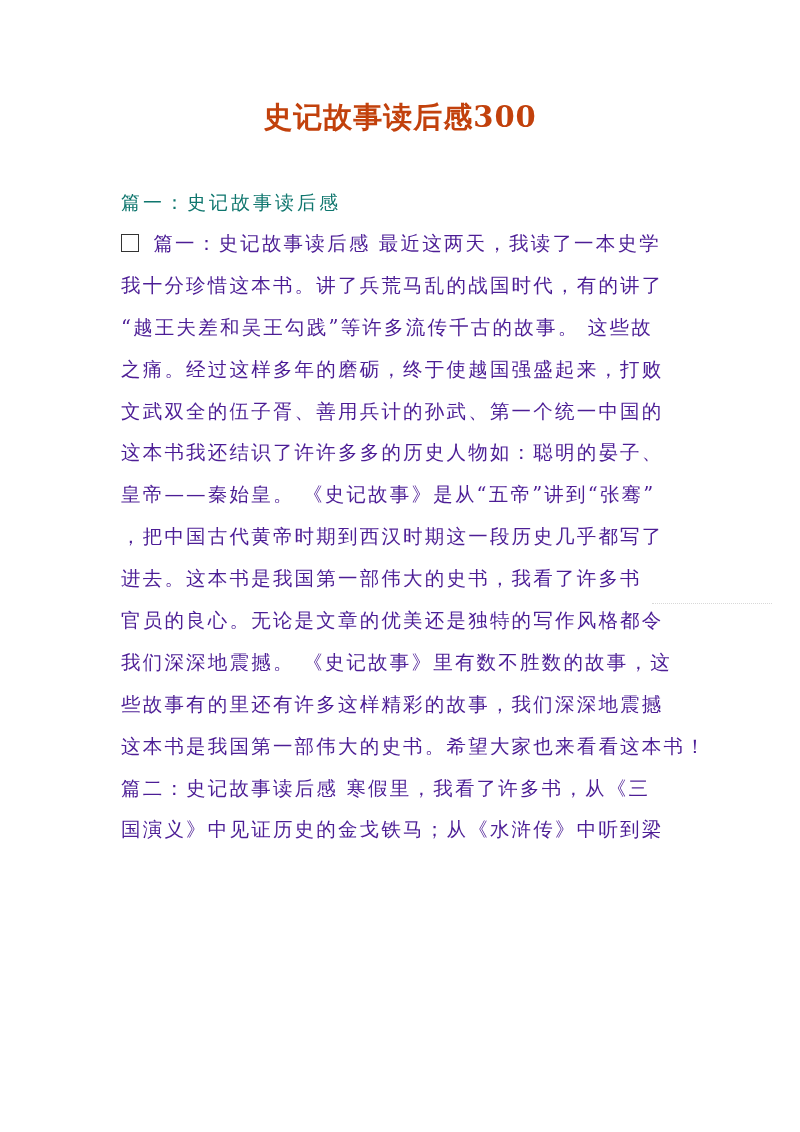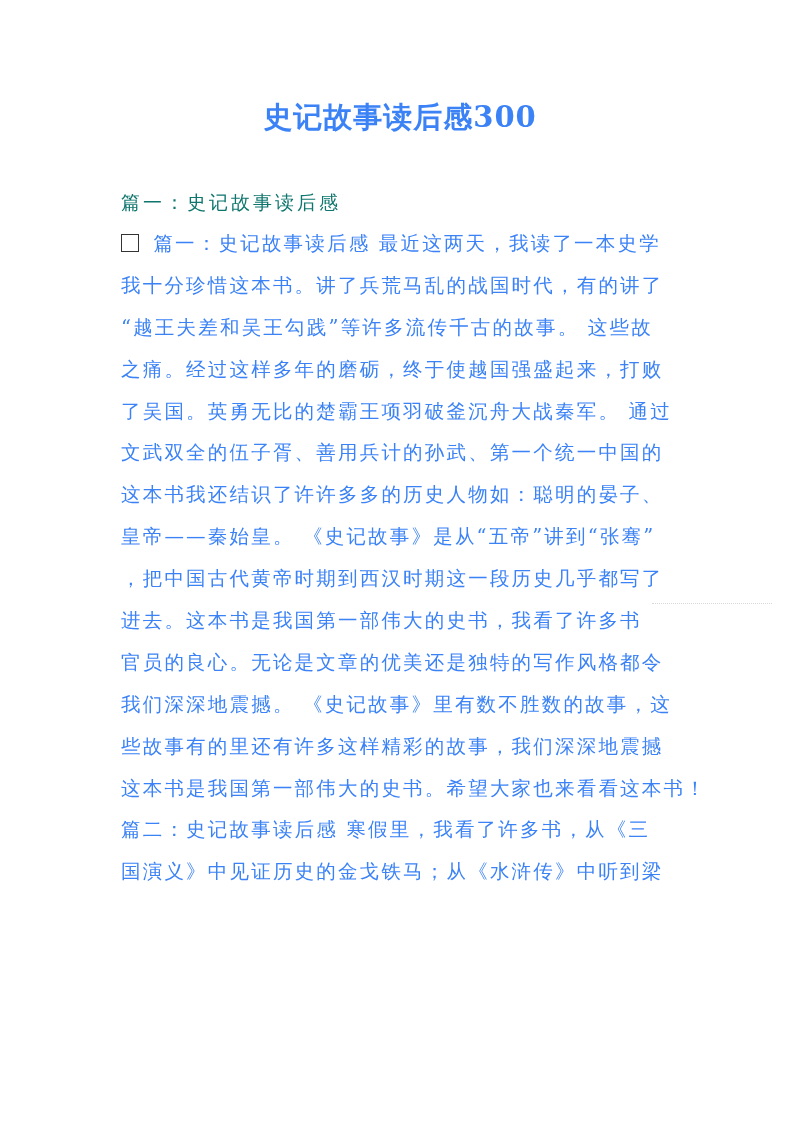--- a/index.html
+++ b/index.html
@@ -1,37 +1,36 @@
 <!DOCTYPE html>
 <html><head>
 <meta charset="utf-8">
 <style>
   html, body { margin: 0; padding: 0; background: #ffffff; }
   body { width: 800px; height: 1132px; position: relative; overflow: hidden;
          font-family: "DejaVu Serif", "Liberation Serif", serif; color: #1a1a1a; }
   .title { position: absolute; top: 98px; left: 0; width: 800px; text-align: center;
-           font-size: 29px; font-weight: bold; color: #3b82f6; letter-spacing: 1px; }
+           font-size: 29px; font-weight: bold; color: #c2410c; letter-spacing: 1px; }
   .heading { position: absolute; top: 190px; left: 121px; font-size: 19px; letter-spacing: 3px; color: #0f766e; }
   .body-lines { position: absolute; top: 230px; left: 121px; width: 570px; }
-  .line { height: 41.9px; line-height: 28px; font-size: 19.5px; white-space: nowrap; letter-spacing: 2.2px; color: #3b82f6; }
+  .line { height: 41.9px; line-height: 28px; font-size: 19.5px; white-space: nowrap; letter-spacing: 2.2px; color: #4c1d95; }
   .checkbox { display: inline-block; width: 16px; height: 16px; border: 1px solid #333; vertical-align: -2px; margin-right: 6px; }
   .dots { position: absolute; top: 603px; left: 652px; width: 120px; border-top: 1px dotted #d8d8d8; }
 </style>
 </head>
 <body>
 
 <div class="title">史记故事读后感300</div>
 <div class="heading">篇一：史记故事读后感</div>
 
 <div class="body-lines">
   <div class="line"><span class="checkbox"></span><span>  篇一：史记故事读后感  最近这两天，我读了一本史学</span></div>
   <div class="line">我十分珍惜这本书。讲了兵荒马乱的战国时代，有的讲了</div>
   <div class="line">“越王夫差和吴王勾践”等许多流传千古的故事。  这些故</div>
   <div class="line">之痛。经过这样多年的磨砺，终于使越国强盛起来，打败</div>
-  <div class="line">了吴国。英勇无比的楚霸王项羽破釜沉舟大战秦军。  通过</div>
   <div class="line">文武双全的伍子胥、善用兵计的孙武、第一个统一中国的</div>
   <div class="line">这本书我还结识了许许多多的历史人物如：聪明的晏子、</div>
   <div class="line">皇帝——秦始皇。 《史记故事》是从“五帝”讲到“张骞”</div>
   <div class="line">，把中国古代黄帝时期到西汉时期这一段历史几乎都写了</div>
   <div class="line">进去。这本书是我国第一部伟大的史书，我看了许多书</div>
   <div class="line">官员的良心。无论是文章的优美还是独特的写作风格都令</div>
   <div class="line">我们深深地震撼。  《史记故事》里有数不胜数的故事，这</div>
   <div class="line">些故事有的里还有许多这样精彩的故事，我们深深地震撼</div>
   <div class="line">这本书是我国第一部伟大的史书。希望大家也来看看这本书！</div>
   <div class="line"> 篇二：史记故事读后感   寒假里，我看了许多书，从《三</div>

